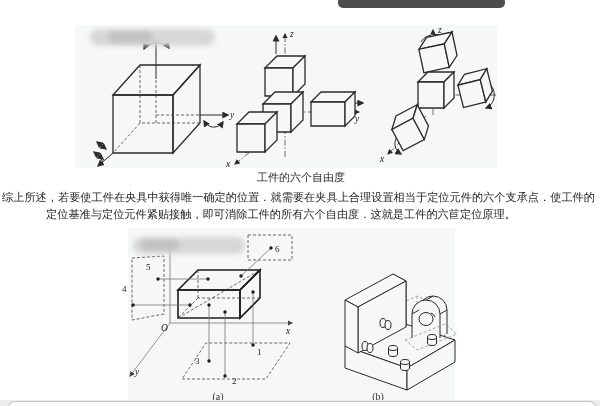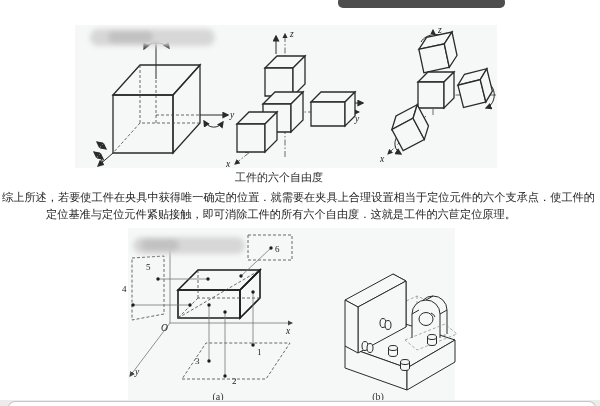--- a/index.html
+++ b/index.html
@@ -5,21 +5,21 @@
   html,body{margin:0;padding:0;}
   body{width:600px;height:406px;position:relative;overflow:hidden;background:#ffffff;
        font-family:"Liberation Sans",sans-serif;}
   .abs{position:absolute;}
   .panel{background:#f6f7f7;}
   .redact{background:#d7d7d7;border-radius:9px;filter:blur(2.5px);}
   .redact .dark{position:absolute;top:2px;height:12px;background:#c2c2c2;border-radius:6px;}
   #topbar{left:338px;top:-3px;width:167px;height:11px;background:#4d4d4d;border-radius:5px;}
   #fig-top{left:75px;top:25px;width:422px;height:143px;}
   #fig-bottom{left:128px;top:228px;width:327px;height:173px;}
-  #cap-top{left:235px;top:170px;width:110px;text-align:left;font-size:11px;color:#2a2a2a;}
+  #cap-top{left:235px;top:170px;width:110px;text-align:right;font-size:11px;color:#2a2a2a;}
   .para{left:2px;width:596px;font-size:11.2px;line-height:17px;color:#1d1d1d;
         letter-spacing:0px;white-space:nowrap;}
   #para1{top:189px;} #para2{top:206px;margin-left:44px;}
   .cap-ab{top:391px;width:40px;text-align:center;font-size:10px;
           font-family:"Liberation Serif",serif;color:#333;}
   #cap-a{left:198px;} #cap-b{left:358px;}
   #bottom-strip{left:0;top:400px;width:600px;height:6px;background:#ececec;z-index:9;}
   #bottom-card{position:absolute;left:8px;right:4px;top:1px;height:6px;background:#fff;
                border:1px solid #c6c6c6;border-bottom:none;border-radius:7px 7px 0 0;}
   svg{position:absolute;overflow:visible;}

